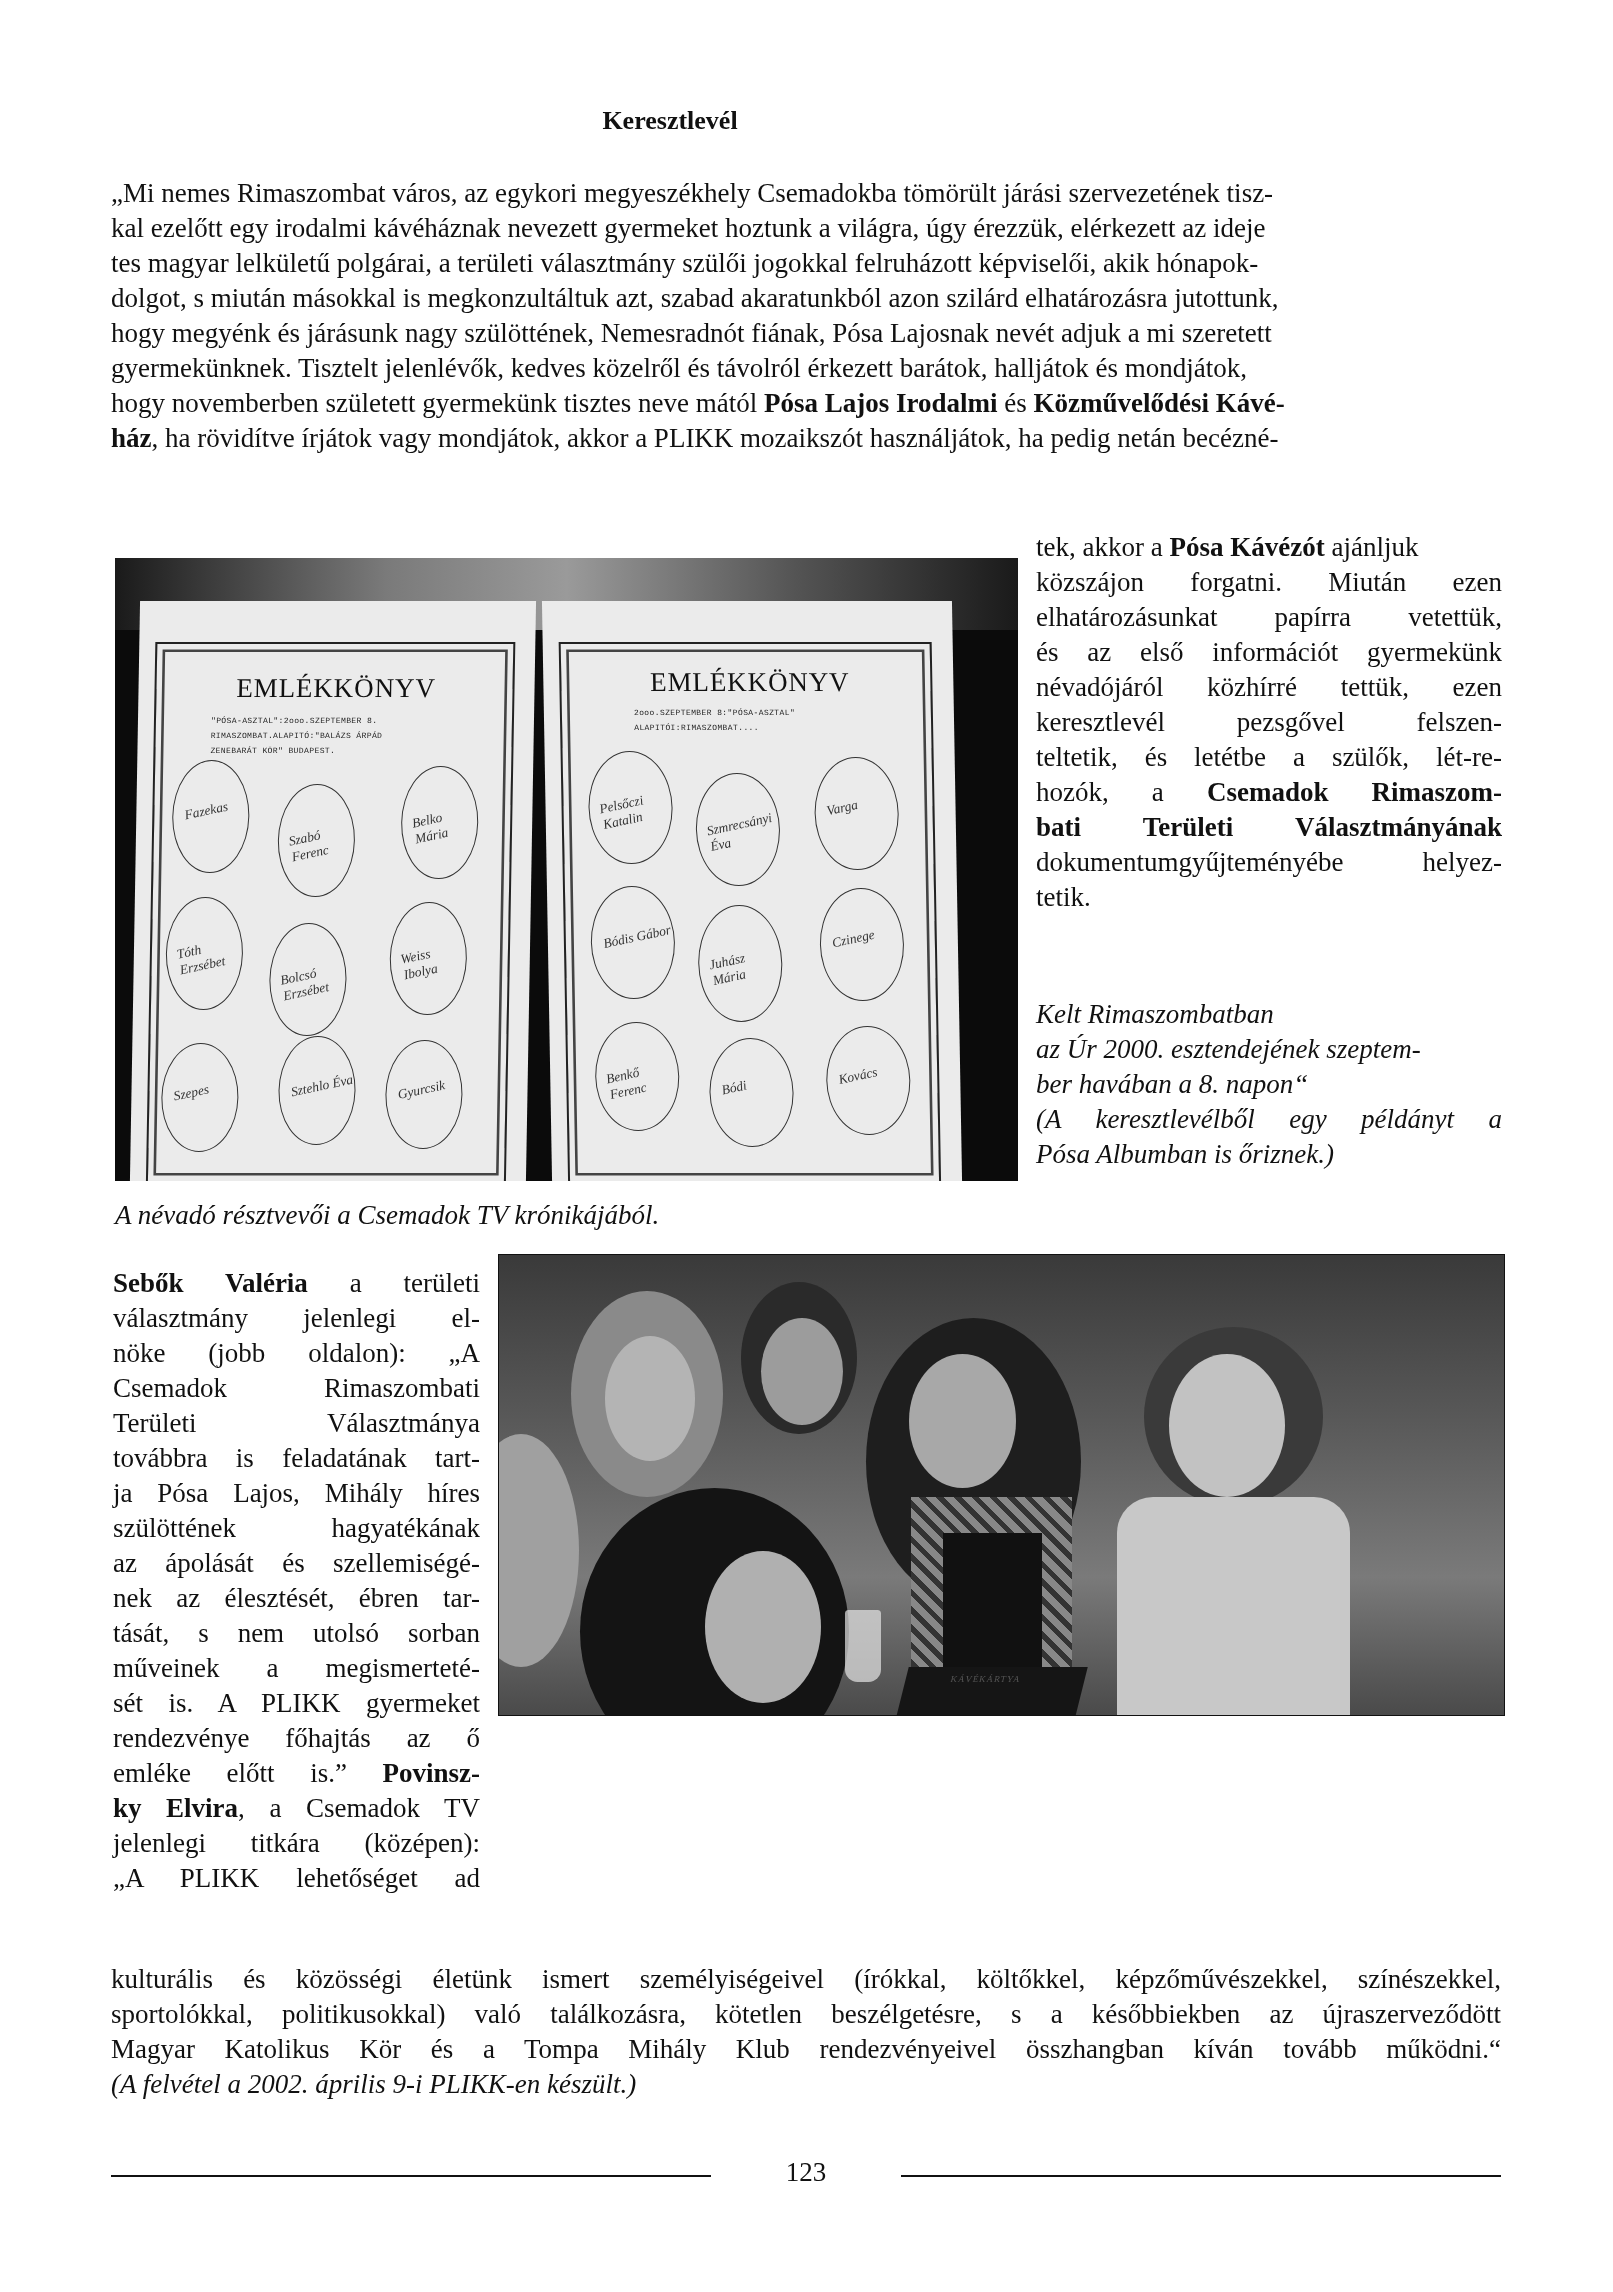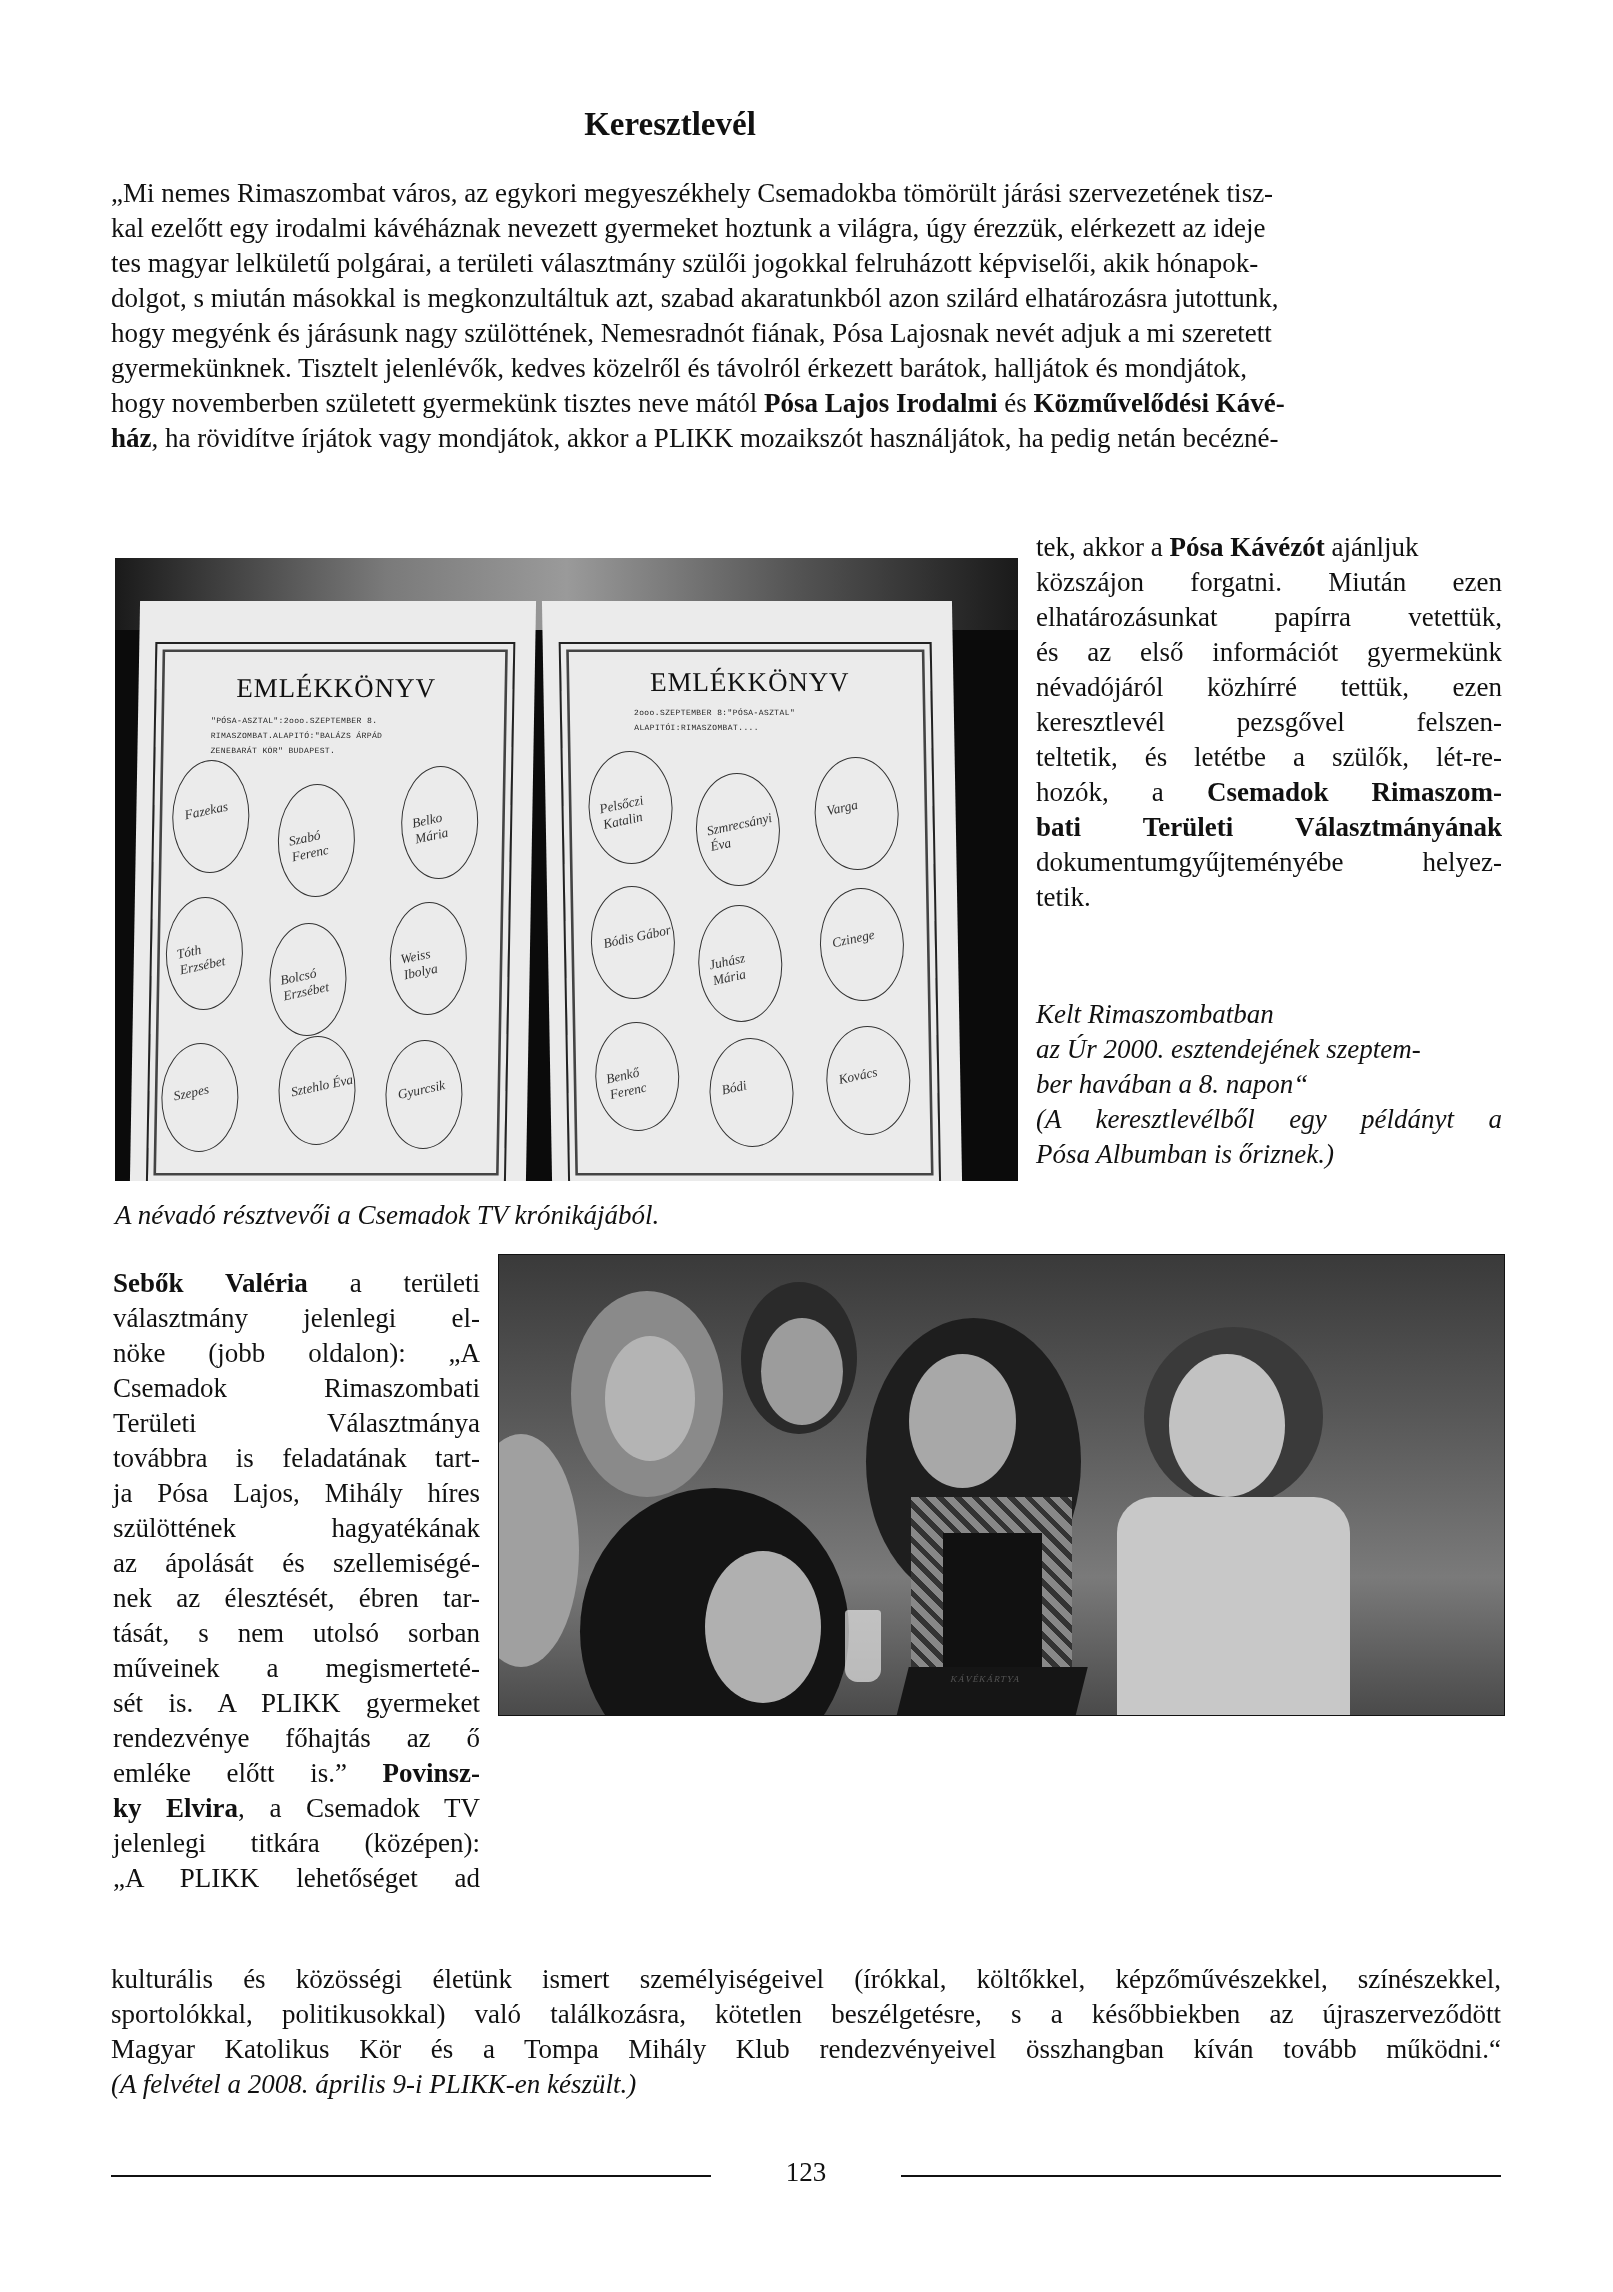--- a/index.html
+++ b/index.html
@@ -1,21 +1,21 @@
 <!DOCTYPE html>
 <html style="font-size:14.3px"><head>
 <meta charset="utf-8">
 <style>
   html, body { margin: 0; padding: 0; background: #ffffff; }
   body { width: 1614px; height: 2293px; position: relative; overflow: hidden;
          font-family: "Liberation Serif", "DejaVu Serif", serif; color: #111; }
   .page { position: absolute; left: 0; top: 0; width: 1614px; height: 2293px; }
 
   .title { position: absolute; left: 0; width: 1340px; top: 106px; text-align: center;
-           font-weight: bold; font-size: 33px; letter-spacing: 0px; }
+           font-weight: bold; font-size: 26px; letter-spacing: 0px; }
 
   .text { font-size: 27px; line-height: 35px; text-align: justify; }
   .text b { font-weight: bold; }
 
   .para-top { position: absolute; left: 111px; top: 176px; width: 1390px; }
   .para-right { position: absolute; left: 1036px; top: 530px; width: 466px; }
   .closing { position: absolute; left: 1036px; top: 997px; width: 466px;
              font-style: italic; font-size: 27px; line-height: 35px; }
 
   .photo1 { position: absolute; left: 115px; top: 558px; width: 903px; height: 623px;
@@ -203,21 +203,21 @@
     <div style="position:absolute;left:346px;top:355px;width:36px;height:72px;background:rgba(230,230,230,0.7);border-radius:3.6px 3.6px 12.5px 12.5px;"></div>
     <div style="position:absolute;left:403px;top:412px;width:179px;height:54px;background:#151515;transform:skewX(-14deg);">
       <span style="position:absolute;left:45px;top:7.2px;font-size:9px;color:#555;letter-spacing:0.9px;">KÁVÉKÁRTYA</span>
     </div>
   </div>
 
   <div class="para-bottom text">
     <div style="text-align-last:justify"><span>kulturális és közösségi életünk ismert személyiségeivel (írókkal, költőkkel, képzőművészekkel, színészekkel,</span></div>
     <div style="text-align-last:justify"><span>sportolókkal, politikusokkal) való találkozásra, kötetlen beszélgetésre, s a későbbiekben az újraszerveződött</span></div>
     <div style="text-align-last:justify"><span>Magyar Katolikus Kör és a Tompa Mihály Klub rendezvényeivel összhangban kíván tovább működni.“</span></div>
-    <div class="photo-credit">(A felvétel  a 2008. április 9-i PLIKK-en készült.)</div>
+    <div class="photo-credit">(A felvétel  a 2002. április 9-i PLIKK-en készült.)</div>
   </div>
 
   <div class="footer">
     <div class="rule l"></div>
     <div class="pnum">123</div>
     <div class="rule r"></div>
   </div>
 </div>
 
 

